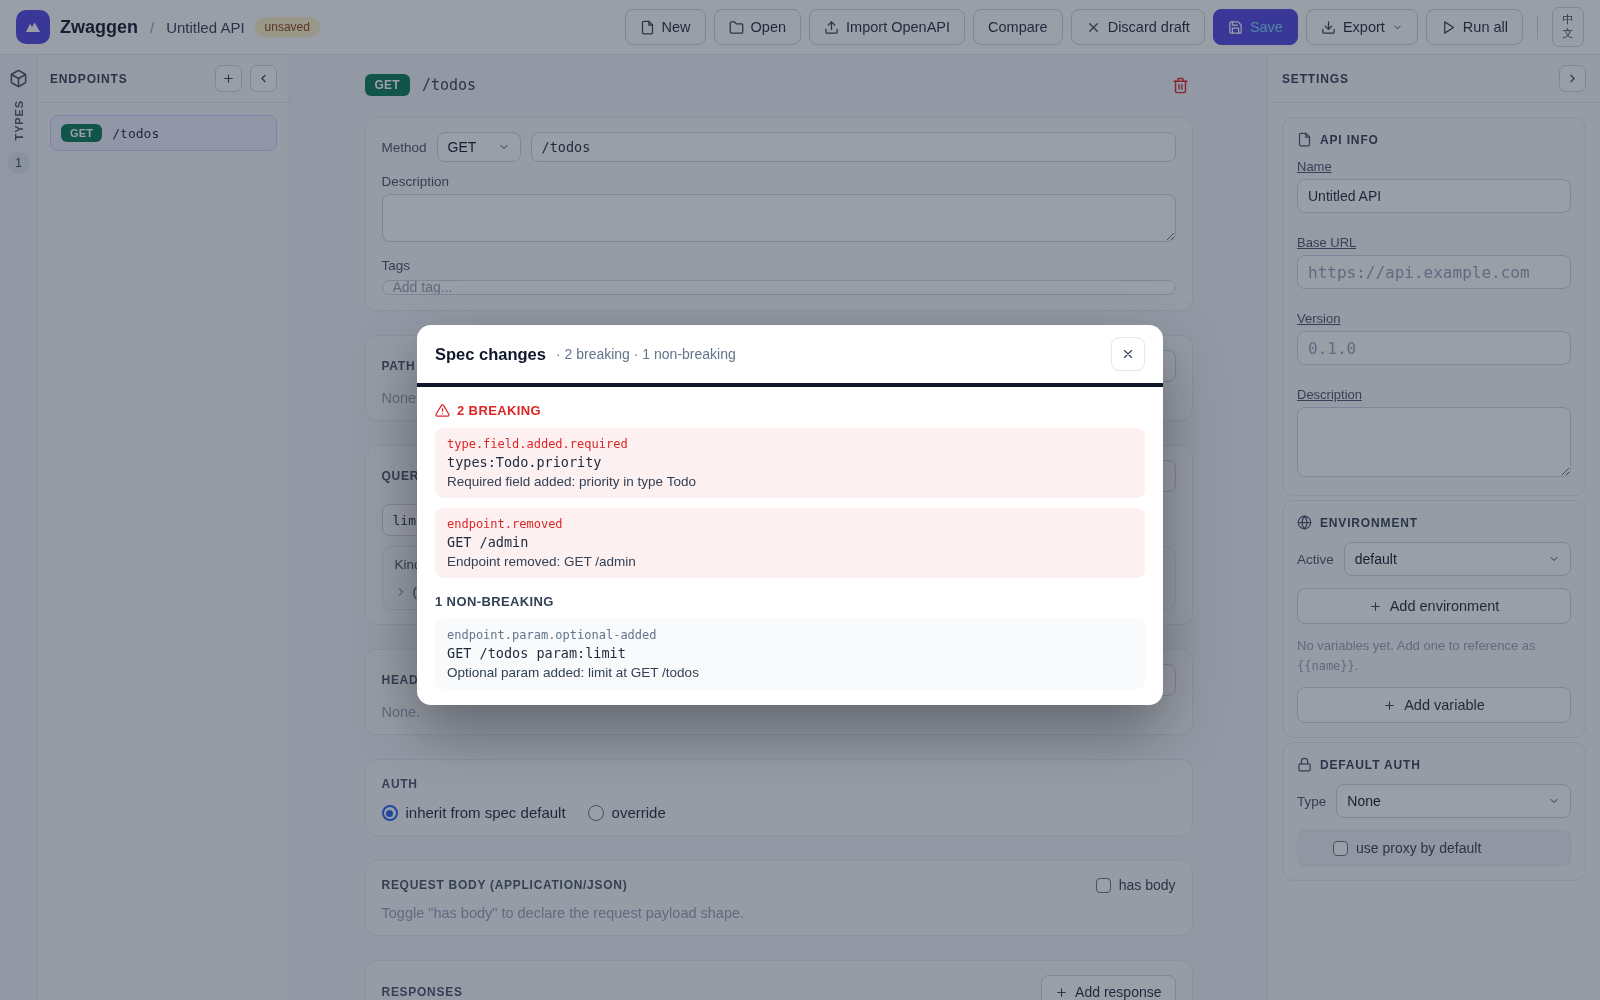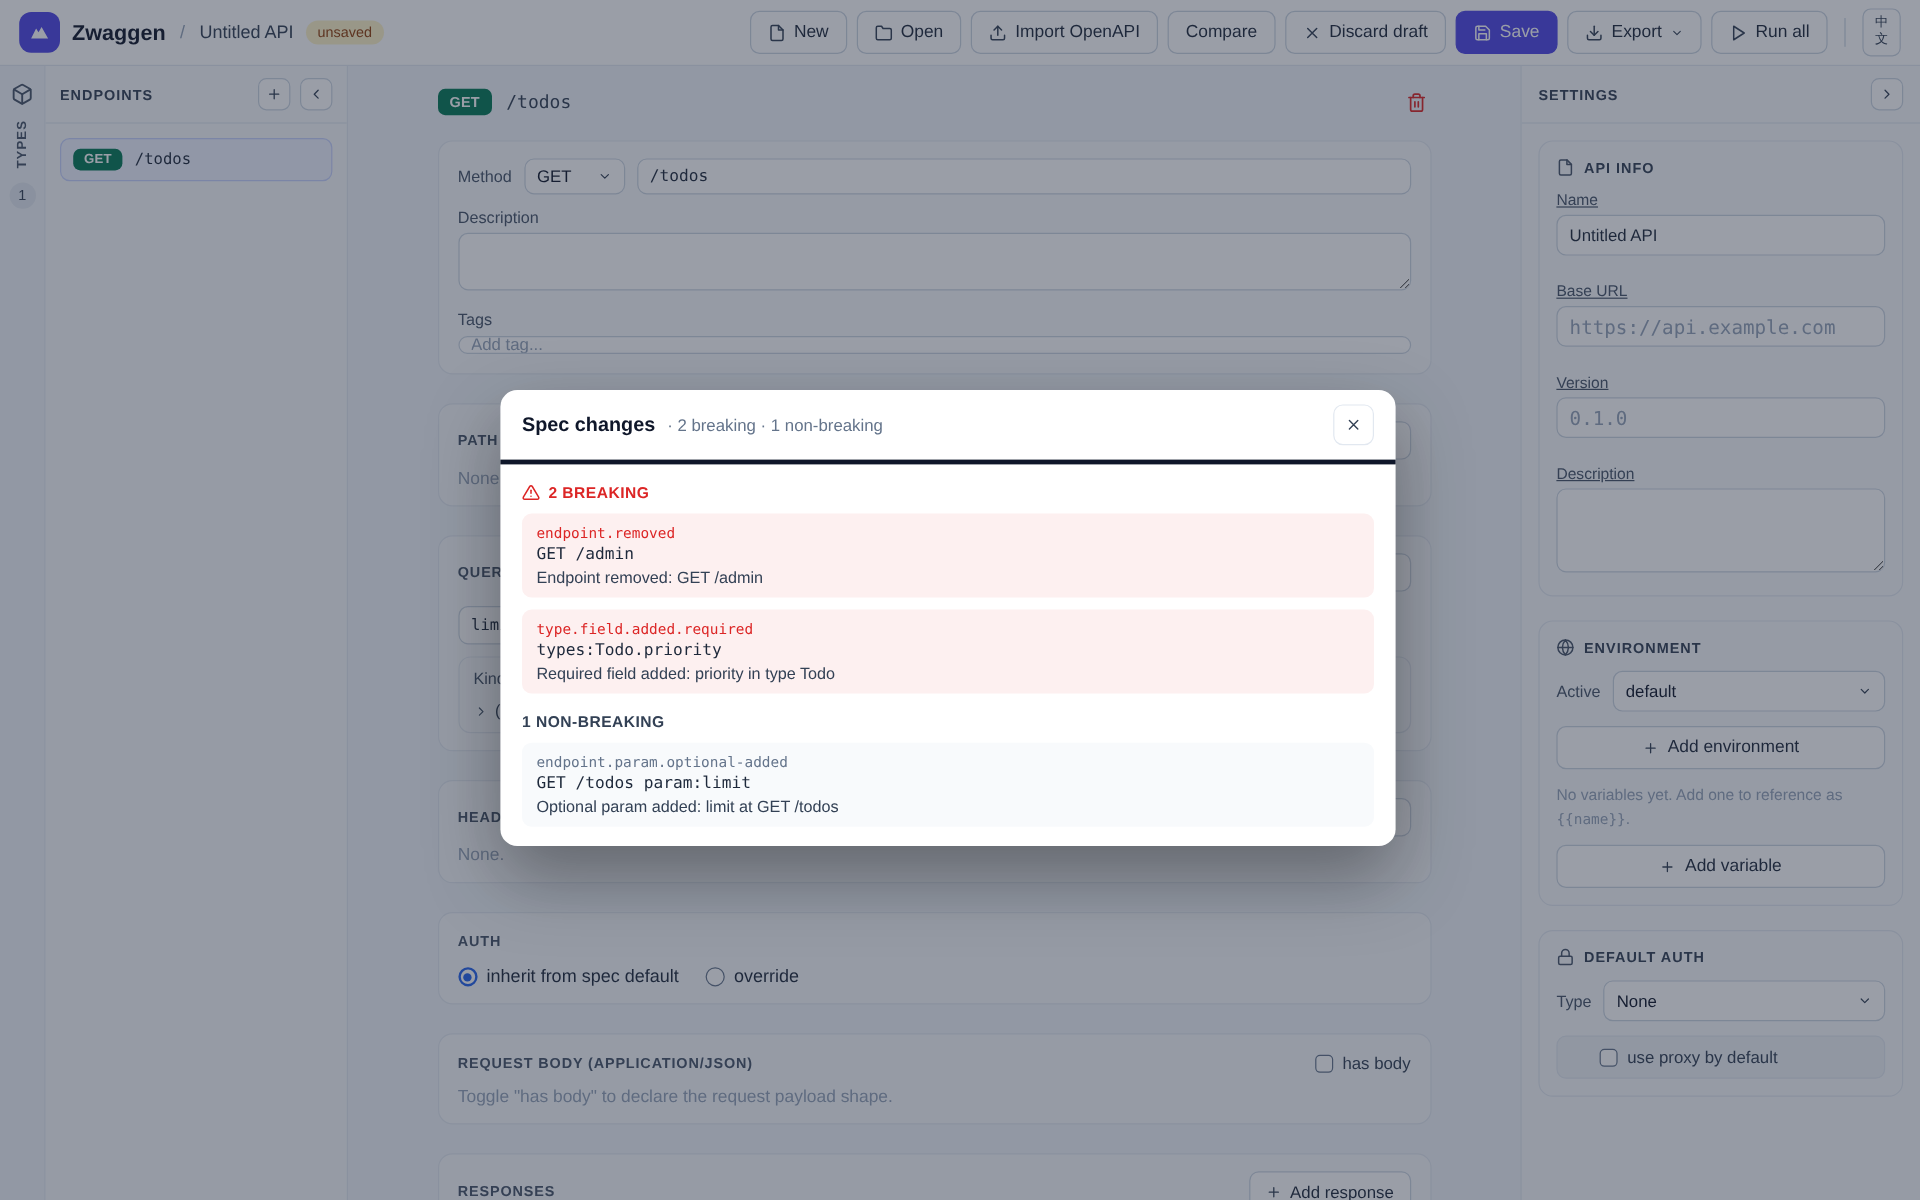--- a/index.html
+++ b/index.html
@@ -13,21 +13,21 @@
   .hdr { height:55px; background:#fff; border-bottom:1px solid #e2e8f0; display:flex; align-items:center; padding:0 16px; gap:10px; }
   .logo { width:34px; height:34px; border-radius:10px; background:#4f46e5; display:flex; align-items:center; justify-content:center; }
   .brand { font-size:18px; font-weight:700; color:#0f172a; }
   .crumb-sep { color:#94a3b8; font-size:15px; margin:0 2px; }
   .doc-title { font-size:15px; color:#334155; }
   .badge-unsaved { background:#fef3c7; color:#92400e; font-size:12px; padding:3px 10px; border-radius:999px; }
   .hdr-actions { margin-left:auto; display:flex; align-items:center; gap:8px; }
   .btn { display:inline-flex; align-items:center; gap:7px; height:36px; padding:0 14px; background:#fff;
          border:1px solid #cbd5e1; border-radius:8px; font-size:14.5px; color:#1e293b; cursor:pointer; white-space:nowrap; }
   .btn svg { width:15px; height:15px; color:#334155; }
-  .btn-primary { background:#4f46e5; border-color:#4f46e5; color:#ffffff; }
+  .btn-primary { background:#4f46e5; border-color:#4f46e5; color:#7dd3fc; }
   .btn-primary svg { color:#fff; }
   .vdiv { width:1px; height:24px; background:#cbd5e1; margin:0 6px; }
   .lang-btn { display:flex; flex-direction:column; align-items:center; justify-content:center; width:32px; height:40px;
               border:1px solid #cbd5e1; border-radius:7px; background:#fff; font-size:11px; line-height:1.25; color:#334155; cursor:pointer; }
 
   
   .shell { display:flex; height:945px; }
 
   
   .rail { width:38px; background:#f1f5f9; border-right:1px solid #e2e8f0; display:flex; flex-direction:column; align-items:center; padding-top:14px; gap:12px; }
@@ -84,21 +84,21 @@
   .radio { width:16px; height:16px; border-radius:50%; border:1.5px solid #64748b; background:#fff; position:relative; }
   .radio.checked { border:2px solid #2563eb; }
   .radio.checked::after { content:""; position:absolute; inset:2.5px; border-radius:50%; background:#2563eb; }
   .chk { width:15px; height:15px; border:1.5px solid #64748b; border-radius:4px; background:#fff; }
   .chk-row { display:flex; align-items:center; gap:8px; font-size:14px; color:#334155; cursor:pointer;margin-left:25px; }
   .hint-txt { font-size:14.5px; color:#94a3b8; margin-top:10px; }
 
   
   .settings { width:333px; background:#f8fafc; border-left:1px solid #e2e8f0; }
   .settings-hdr { display:flex; align-items:center; justify-content:space-between; padding:10px 14px; border-bottom:1px solid #e2e8f0; }
-  .settings-body { padding:14px; display:flex; flex-direction:column; gap:20px; }
+  .settings-body { padding:14px; display:flex; flex-direction:column; gap:4px; }
   .scard { border:1px solid #e2e8f0; border-radius:12px; padding:14px; }
   .scard-title { display:flex; align-items:center; gap:8px; font-size:12px; font-weight:700; letter-spacing:0.07em; color:#334155; margin-bottom:12px; }
   .scard-title svg { width:15px; height:15px; color:#475569; }
   .slabel { display:block; font-size:13px; color:#475569; margin:22px 0 5px;text-decoration:underline; }
   .sinput { width:100%; height:34px; background:#fff; border:1px solid #cbd5e1; border-radius:8px; padding:0 10px; font-size:14px; color:#1e293b; outline:none; }
   .sinput::placeholder { color:#94a3b8; }
   .sinput.mono { font-size:16px; }
   textarea.sarea { width:100%; height:70px; background:#fff; border:1px solid #cbd5e1; border-radius:8px; padding:6px 10px;
                    font-family:"Liberation Sans", sans-serif; font-size:14px; resize:vertical; outline:none; }
   .wide-btn { width:100%; height:36px; display:flex; align-items:center; justify-content:center; gap:8px; background:#fff;
@@ -472,29 +472,29 @@
     <div class="sev-hdr">
       <svg class="ic" viewBox="0 0 24 24">
           <path d="M10.29 3.86L1.82 18a2 2 0 0 0 1.71 3h16.94a2 2 0 0 0 1.71-3L13.71 3.86a2 2 0 0 0-3.42 0z"></path>
           <path d="M12 9v4"></path>
           <path d="M12 17h.01"></path>
         </svg>
       <span>2 BREAKING</span>
     </div>
 
     <div class="chg-card breaking">
+      <div class="chg-code mono">type.field.added.required</div>
+      <div class="chg-target mono">types:Todo.priority</div>
+      <div class="chg-desc">Required field added: priority in type Todo</div>
+    </div>
+
+    <div class="chg-card breaking">
       <div class="chg-code mono">endpoint.removed</div>
       <div class="chg-target mono">GET /admin</div>
       <div class="chg-desc">Endpoint removed: GET /admin</div>
-    </div>
-
-    <div class="chg-card breaking">
-      <div class="chg-code mono">type.field.added.required</div>
-      <div class="chg-target mono">types:Todo.priority</div>
-      <div class="chg-desc">Required field added: priority in type Todo</div>
     </div>
 
     <div class="sev-hdr neutral">
       <span>1 NON-BREAKING</span>
     </div>
 
     <div class="chg-card nonbreaking">
       <div class="chg-code mono muted">endpoint.param.optional-added</div>
       <div class="chg-target mono">GET /todos param:limit</div>
       <div class="chg-desc">Optional param added: limit at GET /todos</div>

